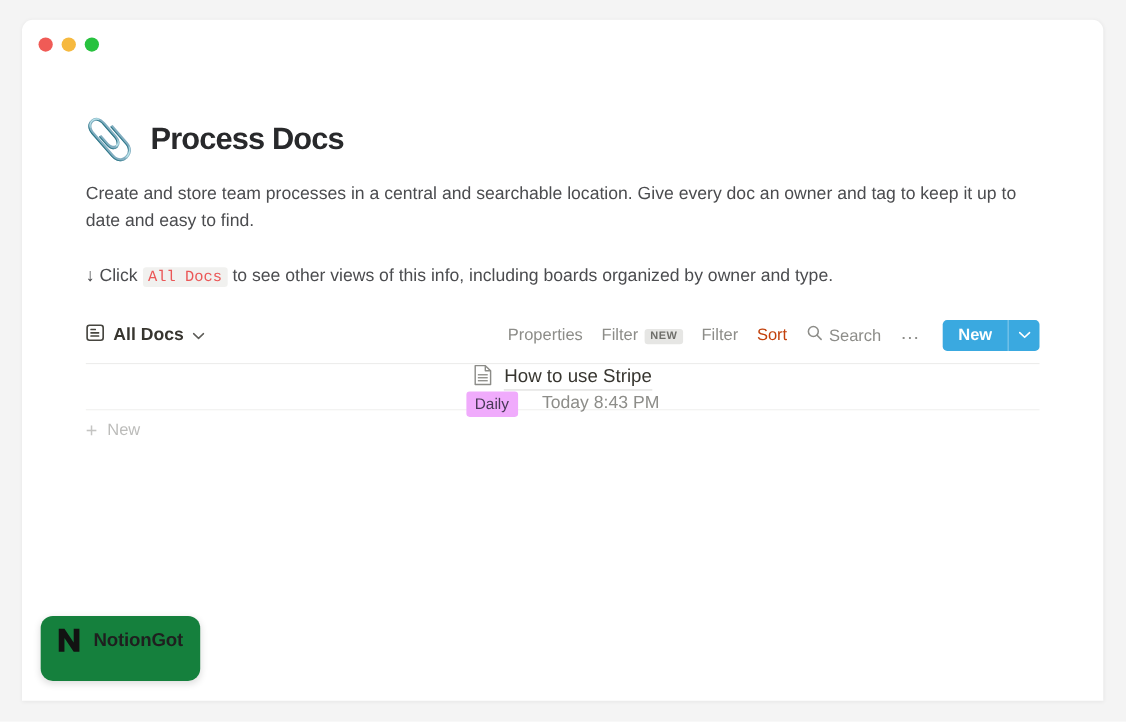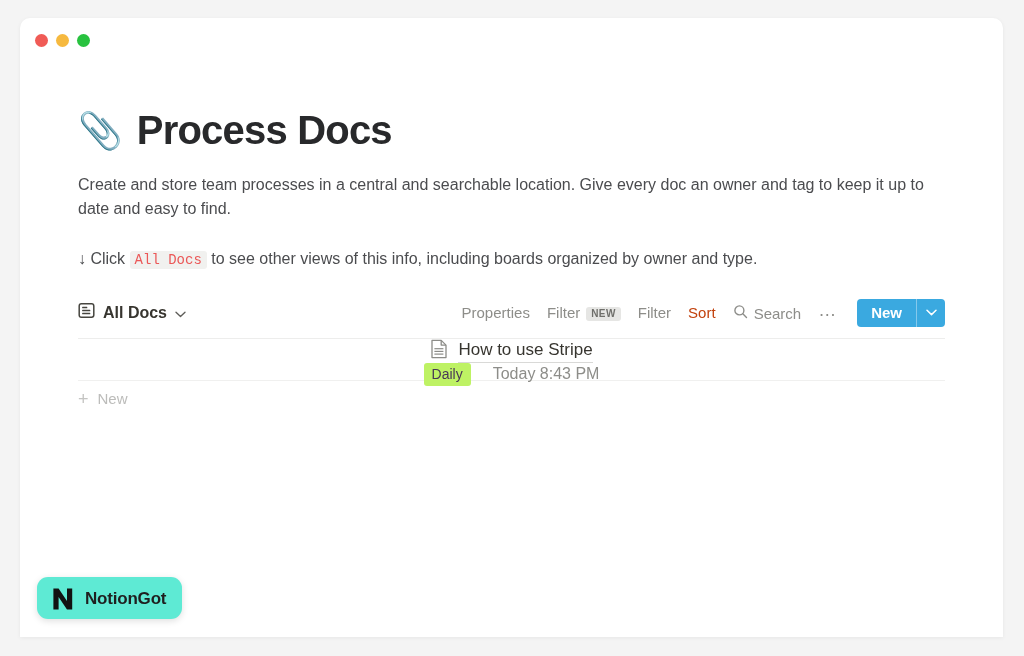--- a/index.html
+++ b/index.html
@@ -63,21 +63,21 @@
     margin-top: 46px;
     margin-bottom: 0;
   }
   .page-emoji {
     font-size: 36px;
     line-height: 1;
     display: inline-block;
     transform: translateY(1px);
   }
   .page-title-text {
-    font-size: 40px;
+    font-size: 28px;
     font-weight: bold;
     color: #28292b;
     letter-spacing: -0.8px;
     line-height: 1.1;
   }
 
   .desc {
     margin-top: 21px;
     font-size: 16px;
     line-height: 1.52;
@@ -213,21 +213,21 @@
     border-bottom: 1px solid #d9d9d7;
     line-height: 1.35;
     cursor: pointer;
   }
   .row-right {
     display: flex;
     align-items: center;
     gap: 22px;
   }
   .tag-daily {
-    background: #bef264;
+    background: #f0abfc;
     color: #473856;
     font-size: 14px;
     border-radius: 3px;
     padding: 2px 8px;
     line-height: 1.35;
   }
   .row-time {
     font-size: 16px;
     color: #8d8d89;
     white-space: nowrap;
@@ -247,27 +247,27 @@
     line-height: 1;
     color: #c4c4c2;
     font-weight: 300;
   }
 
   
   .watermark {
     position: absolute;
     left: 37px;
     bottom: 37px;
-    background: #5eead4;
+    background: #15803d;
     border-radius: 11px;
     box-shadow: 0 2px 7px rgba(0,0,0,0.13);
     display: flex;
     align-items: center;
     gap: 9px;
-    padding: 9px 16px 7px 13px;
+    padding: 9px 16px 24px 13px;
   }
   .wm-logo {
     width: 26px;
     height: 26px;
     display: block;
   }
   .wm-text {
     font-size: 17px;
     font-weight: bold;
     color: #1f1f1f;

